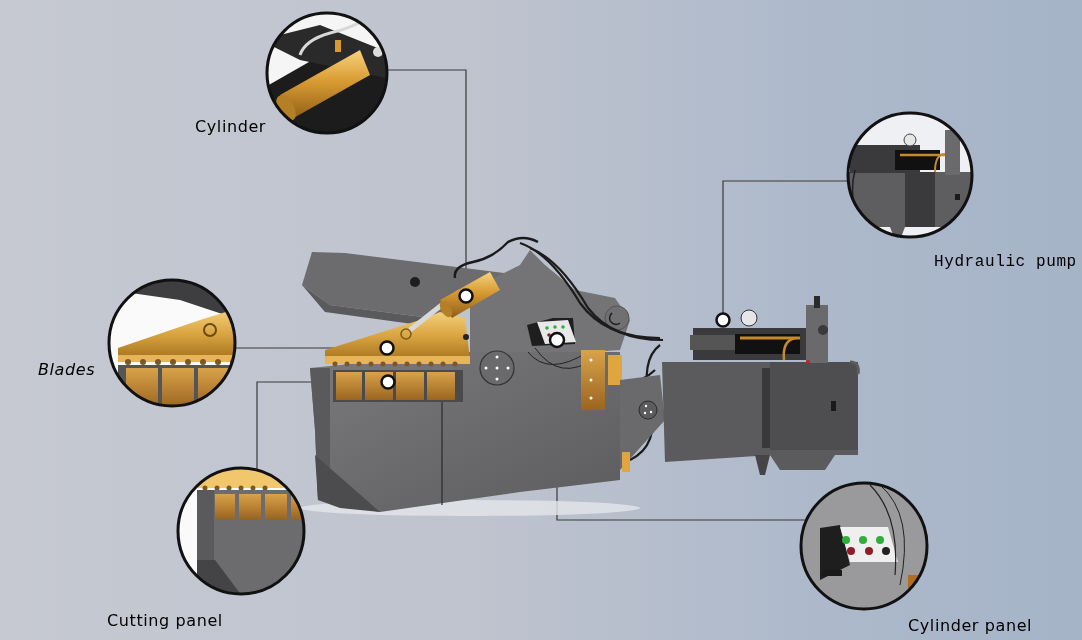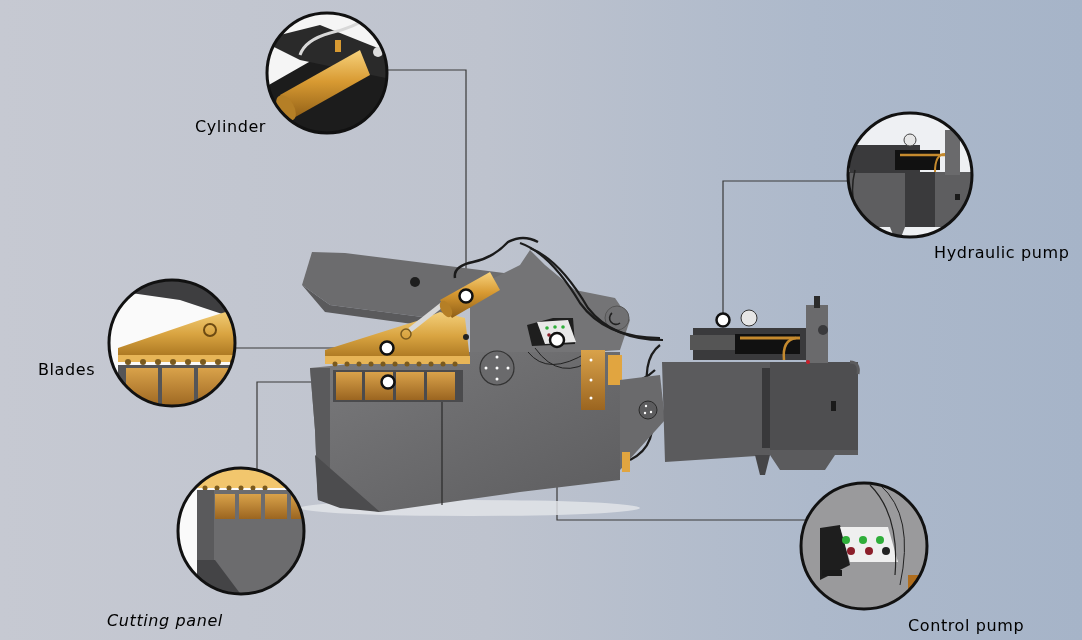--- a/index.html
+++ b/index.html
@@ -289,16 +289,16 @@
       <path d="M870,485 q30,30 25,90" stroke="#222" stroke-width="1.2" fill="none"></path>
       <path d="M880,485 q35,30 20,100" stroke="#222" stroke-width="1" fill="none"></path>
       <rect x="908" y="575" width="12" height="20" fill="#b06e1e"></rect>
       <rect x="822" y="570" width="20" height="6" fill="#1a1a1a"></rect>
     </g>
     <circle cx="864" cy="546" r="63" fill="none" stroke="#111" stroke-width="3"></circle>
   </g>
 </svg>
 
 <div class="label" style="left:195px; top:117px;">Cylinder</div>
-<div class="label" style="left:934px; top:243px;">Hydraulic pump</div>
-<div class="label" style="left:38px; top:360px;">Blades</div>
-<div class="label" style="left:107px; top:611px;font-style:italic;">Cutting panel</div>
-<div class="label" style="left:908px; top:616px;">Control pump</div>
+<div class="label" style="left:934px; top:253px;font-family:Liberation Mono, monospace;">Hydraulic pump</div>
+<div class="label" style="left:38px; top:360px;font-style:italic;">Blades</div>
+<div class="label" style="left:107px; top:611px;">Cutting panel</div>
+<div class="label" style="left:908px; top:616px;">Cylinder panel</div>
 
 </body></html>

